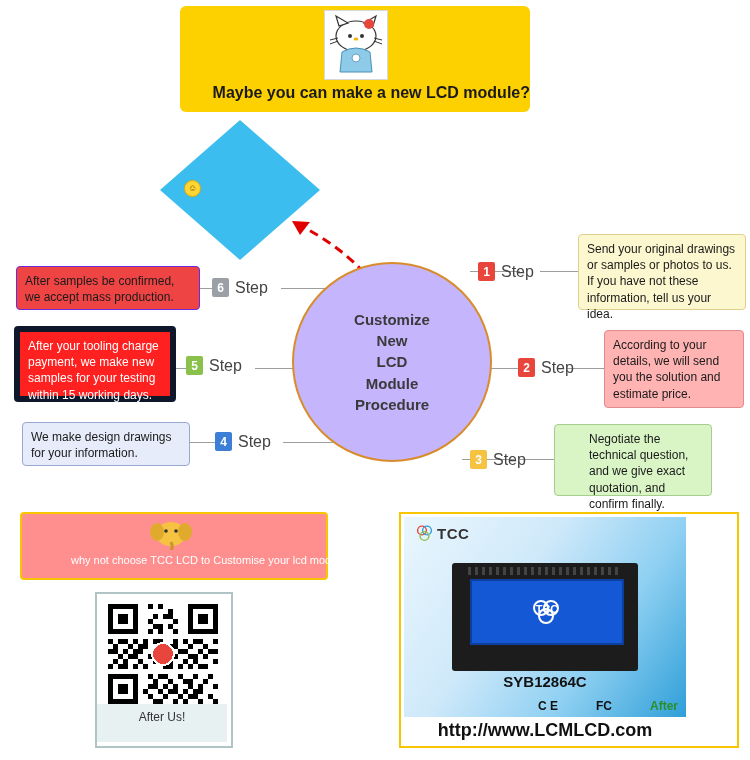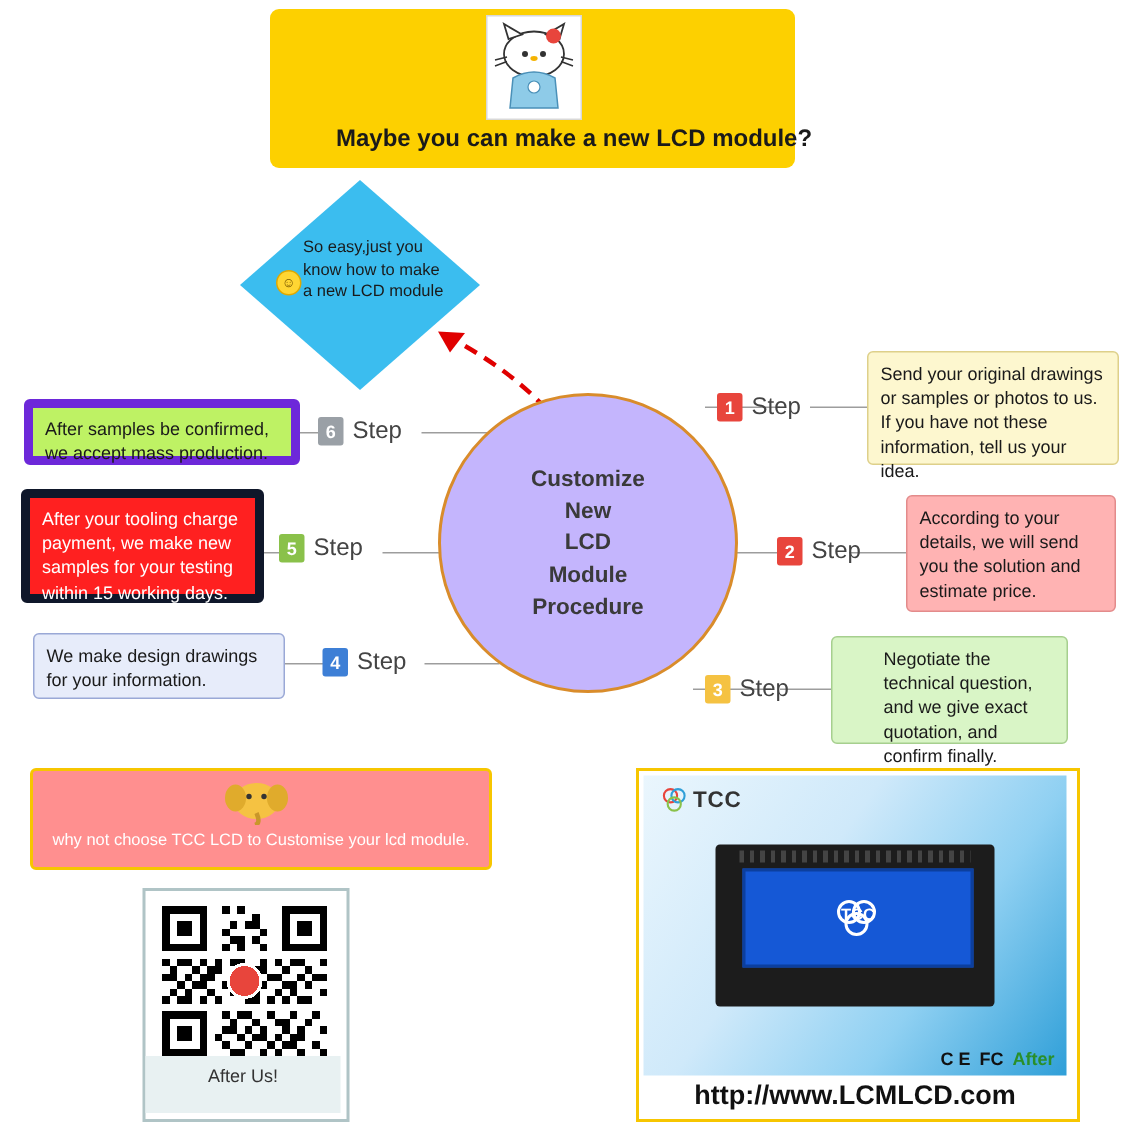--- a/index.html
+++ b/index.html
@@ -17,22 +17,22 @@
     left:180px;top:6px;width:350px;height:106px;
     background:#fdd000;border-radius:6px;
   }
   #top-banner .kitty-box{
     position:absolute;left:144px;top:4px;width:62px;height:68px;
     background:#ffffff;border:1px solid #d8d8d8;
     display:flex;align-items:center;justify-content:center;
     overflow:hidden;
   }
   #banner-text{
-    position:absolute;left:0;top:78px;width:350px;text-align:left;
-    font-size:16px;font-weight:bold;color:#1a1a1a;padding-left:44px;
+    position:absolute;left:0;top:78px;width:350px;text-align:right;
+    font-size:16px;font-weight:bold;color:#1a1a1a;
   }
 
   
   #diamond-wrap{left:160px;top:120px;width:160px;height:140px;}
   #diamond-shape{
     position:absolute;left:0;top:0;width:160px;height:140px;
     background:#3bbdef;
     clip-path:polygon(50% 0%,100% 50%,50% 100%,0% 50%);
   }
   #diamond-text{
@@ -74,21 +74,21 @@
     border-radius:4px;padding:6px 8px;font-size:12px;line-height:1.35;
     box-sizing:border-box;
   }
 
   
   #box1{left:578px;top:234px;width:168px;height:76px;background:#fdf7cf;border:1px solid #ded08a;color:#1a1a1a;}
   #box2{left:604px;top:330px;width:140px;height:78px;background:#ffb3b3;border:1px solid #e38b8b;color:#1a1a1a;}
   #box3{left:554px;top:424px;width:158px;height:72px;background:#d9f5c6;border:1px solid #a6cf8e;color:#1a1a1a;padding-left:34px;}
   #box4{left:22px;top:422px;width:168px;height:44px;background:#e7ecfa;border:1px solid #9aa8d6;color:#1a1a1a;}
   #box5{left:14px;top:326px;width:162px;height:76px;background:#ff2020;border:6px solid #0f172a;color:#ffffff;font-weight:normal;}
-  #box6{left:16px;top:266px;width:184px;height:44px;background:#bef264;border:6px solid #6d28d9;color:#1a1a1a;}
+  #box6{left:16px;top:266px;width:184px;height:44px;background:#ef4444;border:1px solid #6d28d9;color:#1a1a1a;}
 
   
   #step1{left:478px;top:262px;}
   #step2{left:518px;top:358px;}
   #step3{left:470px;top:450px;}
   #step4{left:215px;top:432px;}
   #step5{left:186px;top:356px;}
   #step6{left:212px;top:278px;}
 
   
@@ -101,43 +101,43 @@
   #pink-banner{
     left:20px;top:512px;width:304px;height:64px;
     background:#ff8f8f;border:2px solid #f7c600;border-radius:4px;
   }
   #pink-banner .elephant-box{
     position:absolute;left:122px;top:2px;width:54px;height:34px;
     display:flex;align-items:center;justify-content:center;
   }
   #pink-text{
     position:absolute;left:0;top:40px;width:304px;text-align:center;
-    font-size:11px;color:#ffffff;
+    font-size:11px;color:#ffffff;padding-left:36px;
   }
 
   
   #qr-panel{
     left:95px;top:592px;width:134px;height:152px;
     background:#ffffff;border:2px solid #b0c4c6;
   }
   #qr-code{
     position:absolute;left:11px;top:10px;width:110px;height:100px;
   }
   #qr-caption{
     position:absolute;left:0;top:116px;width:130px;text-align:center;
     font-size:12px;color:#333;
   }
   #qr-panel .qr-footer-bg{
     position:absolute;left:0;top:110px;width:130px;height:38px;background:#e8f1f2;
   }
 
   
   #product-panel{
-    left:424px;top:512px;width:292px;height:232px;
-    background:#ffffff;border:2px solid #f7c600;
+    left:399px;top:512px;width:292px;height:232px;
+    background:#ffffff;border:2px solid #f7c600;padding-left:44px;
   }
   #product-inner{
     position:absolute;left:3px;top:3px;width:282px;height:200px;
     background:linear-gradient(125deg,#eaf6fd 0%,#cfe9fa 38%,#8fd0f2 68%,#2f9fd8 100%);
     overflow:hidden;
   }
   #tcc-logo{
     position:absolute;left:12px;top:8px;display:flex;align-items:center;gap:4px;
   }
   #tcc-logo-text{font-size:15px;font-weight:bold;color:#333;letter-spacing:.5px;}
@@ -154,21 +154,21 @@
     position:absolute;left:16px;top:4px;width:154px;height:8px;
     background:repeating-linear-gradient(to right,#444 0 3px,#1c1c1c 3px 7px);
   }
   #product-name{
     position:absolute;left:0;top:156px;width:282px;text-align:center;
     font-size:15px;font-weight:bold;color:#111;
   }
   #cert-row{
     position:absolute;right:8px;bottom:4px;display:flex;align-items:center;gap:6px;
   }
-  .cert{font-size:12px;font-weight:bold;color:#111;}
+  .cert{font-size:12px;font-weight:bold;color:#111;margin-left:32px;}
   #product-url{
     position:absolute;left:0;top:206px;width:288px;text-align:center;
     font-size:18px;font-weight:bold;color:#111;
   }
 </style>
 </head>
 <body>
 
 <div class="abs" id="top-banner">
   <div class="kitty-box">
@@ -184,21 +184,20 @@
       <path d="M14 38 Q28 30 42 38 L44 58 L12 58 Z" fill="#8ecbe8" stroke="#4a90b8" stroke-width="1"></path>
       <circle cx="28" cy="44" r="4" fill="#ffffff" stroke="#4a90b8" stroke-width="0.8"></circle>
     </svg>
   </div>
   <div id="banner-text">Maybe you can make a new LCD module?</div>
 </div>
 
 <div class="abs" id="diamond-wrap">
   <div id="diamond-shape"></div>
   <div id="smiley">☺</div>
-  <div id="diamond-text">So easy,just you know how to make a new LCD module</div>
 </div>
 
 <svg class="abs" id="red-arrow" viewBox="0 0 130 95">
   <path d="M124 92 C108 64 78 38 34 16" stroke="#e00000" stroke-width="3" fill="none" stroke-dasharray="9,6"></path>
   <path d="M34 16 L52 17 L42 30 Z" fill="#e00000"></path>
 </svg>
 
 <div class="conn" style="left:470px;top:271px;width:50px;"></div>
 <div class="conn" style="left:488px;top:368px;width:42px;"></div>
 <div class="conn" style="left:462px;top:459px;width:52px;"></div>
@@ -392,20 +391,21 @@
       <div id="lcd-pins"></div>
       <div id="lcd-screen">
         <svg width="60" height="26" viewBox="0 0 60 26" aria-hidden="true">
           <circle cx="24" cy="9" r="7" fill="none" stroke="#ffffff" stroke-width="2"></circle>
           <circle cx="34" cy="9" r="7" fill="none" stroke="#ffffff" stroke-width="2"></circle>
           <circle cx="29" cy="17" r="7" fill="none" stroke="#ffffff" stroke-width="2"></circle>
           <text x="30" y="14" font-size="11" font-weight="bold" fill="#ffffff" text-anchor="middle" font-family="Liberation Sans, sans-serif">TCC</text>
         </svg>
       </div>
     </div>
+    <div id="product-name">SYB12864C</div>
     <div id="cert-row">
       <span class="cert">C E</span>
       <span class="cert">FC</span>
       <span class="cert" style="color:#2a8f2a">After</span>
     </div>
   </div>
   <div id="product-url">http://www.LCMLCD.com</div>
 </div>
 
 </body></html>

